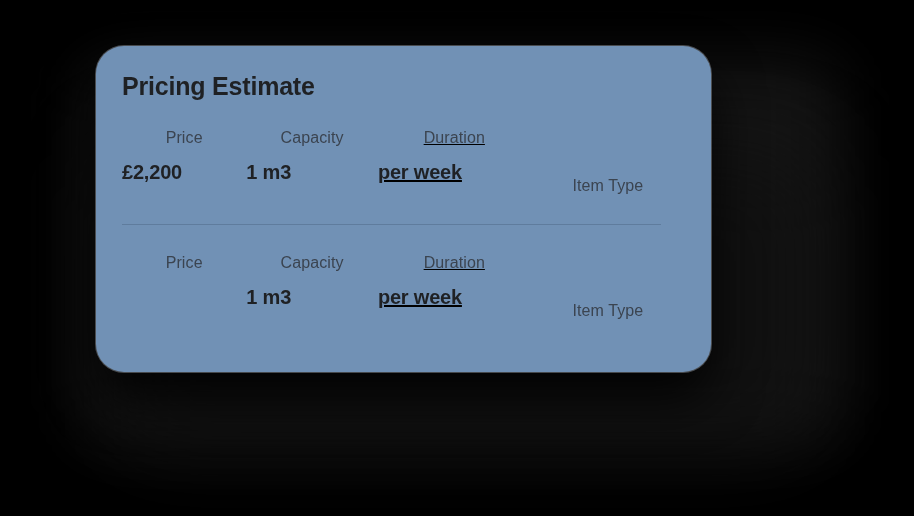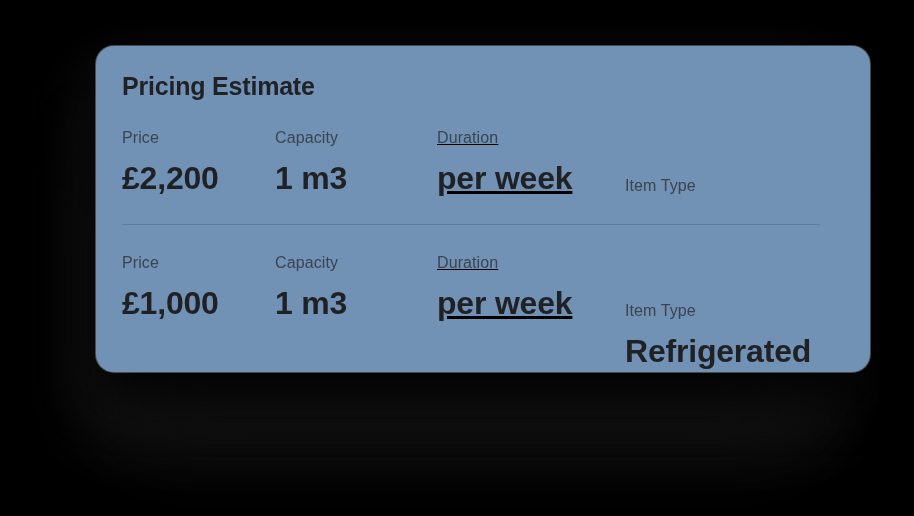--- a/index.html
+++ b/index.html
@@ -42,24 +42,24 @@
     border-radius: 40px;
     background: #101010;
     filter: blur(46px);
     opacity: 0.9;
   }
 
   .card {
     position: absolute;
     left: 96px;
     top: 46px;
-    width: 774px;
+    width: 615px;
     height: 326px;
     background: #7191b5;
-    border-radius: 18px;
+    border-radius: 28px;
     box-sizing: border-box;
     padding: 26px 26px 0 26px;
     box-shadow:
       0 0 0 1px rgba(225, 235, 248, 0.30),
       0 26px 50px rgba(0, 0, 0, 0.85);
   }
 
   .card-title {
     font-size: 25px;
     font-weight: bold;
@@ -84,24 +84,25 @@
   .cell-2 { width: 188px; text-decoration: underline; }
   .cell-3 { width: 190px; margin-top: 48px; }
 
   .cell-label {
     font-size: 16px;
     font-weight: normal;
     color: #3b4450;
     line-height: 1;
     letter-spacing: 0.1px;
     white-space: nowrap;
+    text-align: center;
   }
 
   .cell-value {
-    font-size: 32px;
+    font-size: 20px;
     font-weight: bold;
     color: #1f2124;
     line-height: 1;
     letter-spacing: -0.2px;
     margin-top: 16px;
     white-space: nowrap;
   }
 
   .divider {
     height: 1px;
@@ -139,30 +140,28 @@
       <div class="cell cell-3">
         <div class="cell-label">Item Type</div>
       </div>
     </div>
 
     <div class="divider"></div>
 
     <div class="row row-second">
       <div class="cell cell-0">
         <div class="cell-label">Price</div>
-        <div class="cell-value">£1,000</div>
       </div>
       <div class="cell cell-1">
         <div class="cell-label">Capacity</div>
         <div class="cell-value">1 m3</div>
       </div>
       <div class="cell cell-2">
         <div class="cell-label">Duration</div>
         <div class="cell-value">per week</div>
       </div>
       <div class="cell cell-3">
         <div class="cell-label">Item Type</div>
-        <div class="cell-value">Refrigerated</div>
       </div>
     </div>
 
   </div>
 </div>
 
 </body></html>

